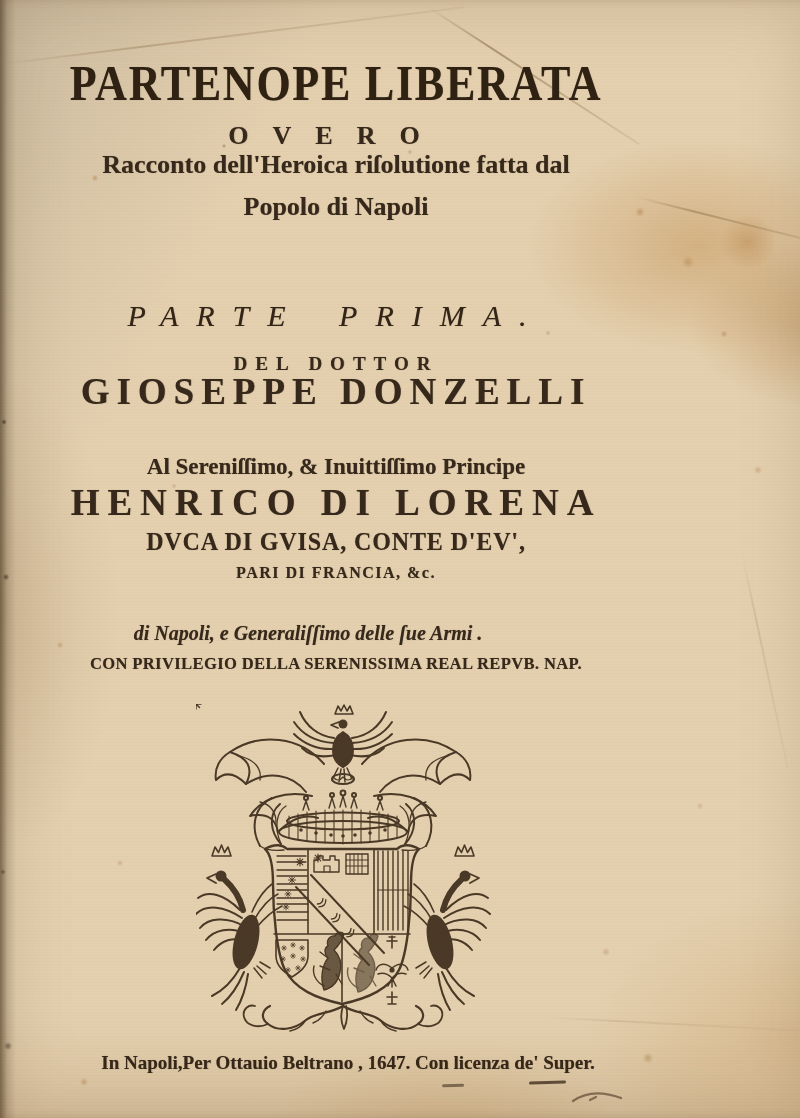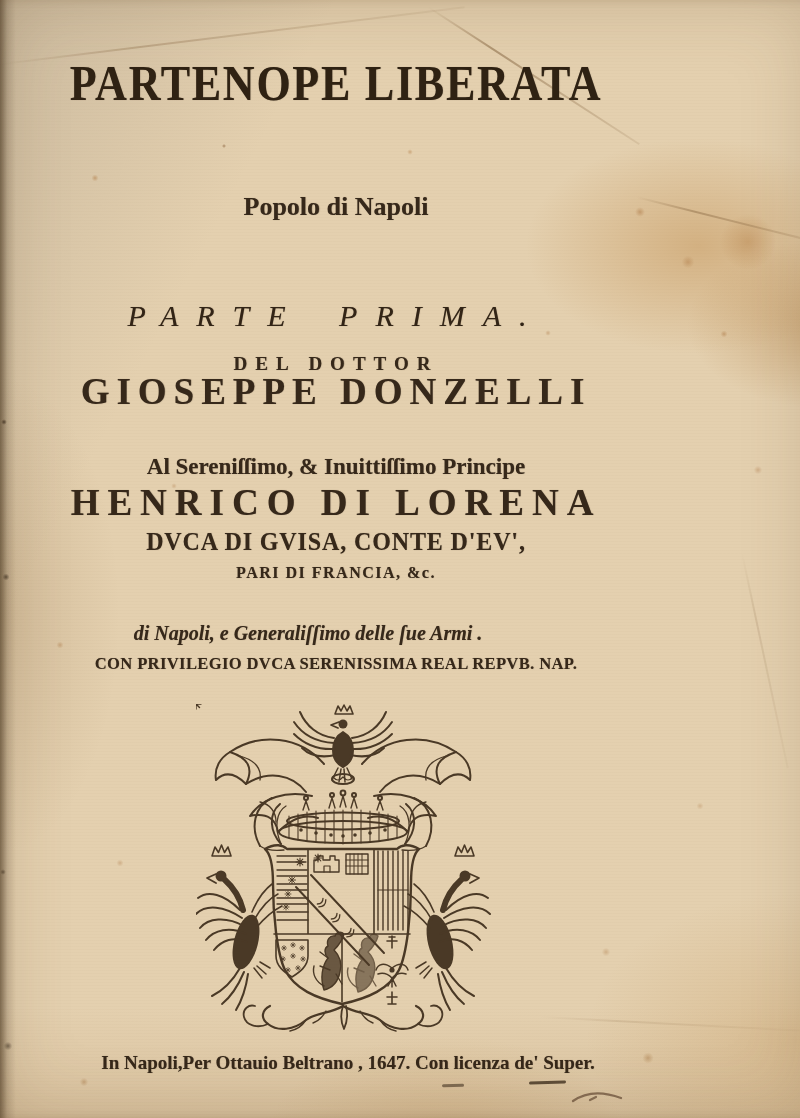--- a/index.html
+++ b/index.html
@@ -92,30 +92,32 @@
   <div class="gutter"></div>
   <div class="speckles"></div>
   <div class="crease crease-a"></div>
   <div class="crease crease-b"></div>
   <div class="crease crease-c"></div>
   <div class="crease crease-d"></div>
   <div class="crease crease-e"></div>
 
   <div class="content">
     <h1 class="line l-title">PARTENOPE LIBERATA</h1>
+    <div class="line l-overo">OVERO</div>
+    <div class="line l-sub1">Racconto dell'Heroica riſolutione fatta dal</div>
     <div class="line l-sub2">Popolo di Napoli</div>
     <div class="line l-part">PARTE PRIMA.</div>
     <div class="line l-name">GIOSEPPE DONZELLI</div>
     <div class="line l-dottor">DEL DOTTOR</div>
     <div class="line l-alser">Al Sereniſſimo, &amp; Inuittiſſimo Principe</div>
     <div class="line l-henrico">HENRICO DI LORENA</div>
     <div class="line l-dvca">DVCA DI GVISA, CONTE D'EV',</div>
     <div class="line l-pari">PARI DI FRANCIA, &amp;c.</div>
     <div class="line l-epi2">di Napoli, e Generaliſſimo delle ſue Armi .</div>
-    <div class="line l-priv">CON PRIVILEGIO DVCA SERENISSIMA REAL REPVB. NAP.</div>
+    <div class="line l-priv">CON PRIVILEGIO DELLA SERENISSIMA REAL REPVB. NAP.</div>
 
     <figure class="engraving" aria-label="Woodcut coat of arms of Henrico di Lorena: quartered shield with bend, crowned eagle crest, ducal coronet, two crowned eagle supporters and scrollwork base">
       <svg viewBox="0 0 300 334" xmlns="http://www.w3.org/2000/svg">
         <g stroke="#3e2d1b" fill="none" stroke-width="2" stroke-linecap="round" stroke-linejoin="round">
 
           <g id="mantL">
             <path d="M128,60 C104,32 64,28 34,48 C52,54 58,64 50,80 C72,66 96,70 110,88"></path>
             <path d="M34,48 C24,54 18,64 20,76 C28,68 38,68 50,80"></path>
             <path d="M116,92 C90,86 66,94 54,112 C72,108 80,116 82,128 C96,114 108,110 122,114"></path>
             <path d="M44,52 C58,56 66,64 64,76" stroke-width="1.3"></path>

